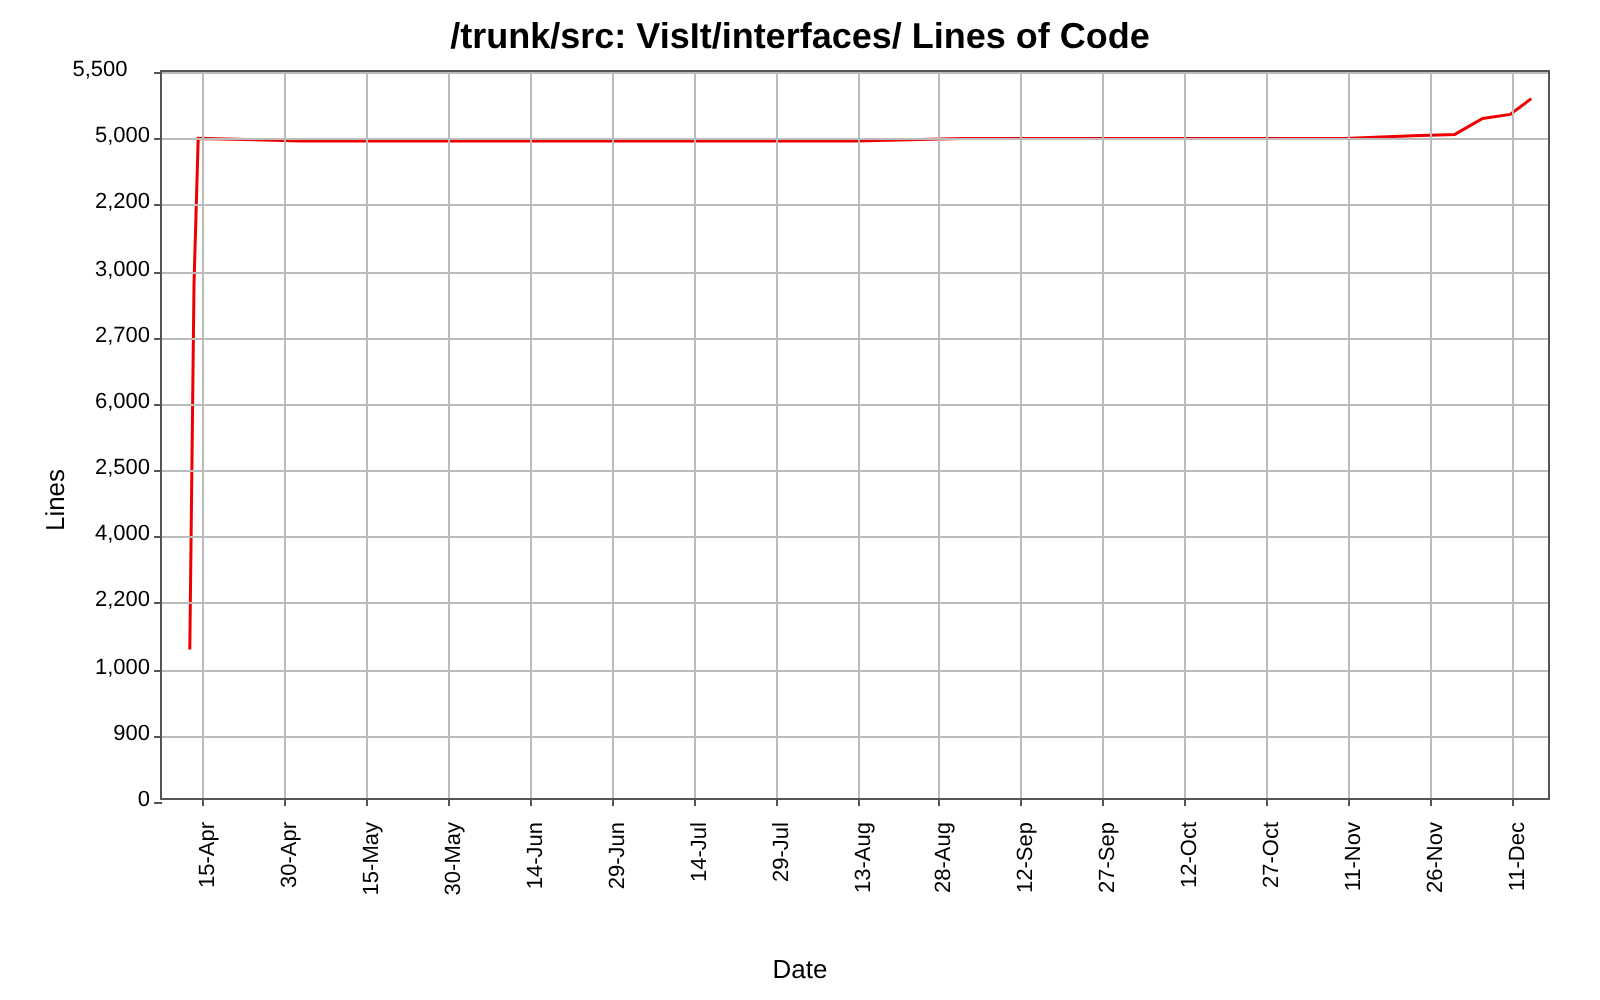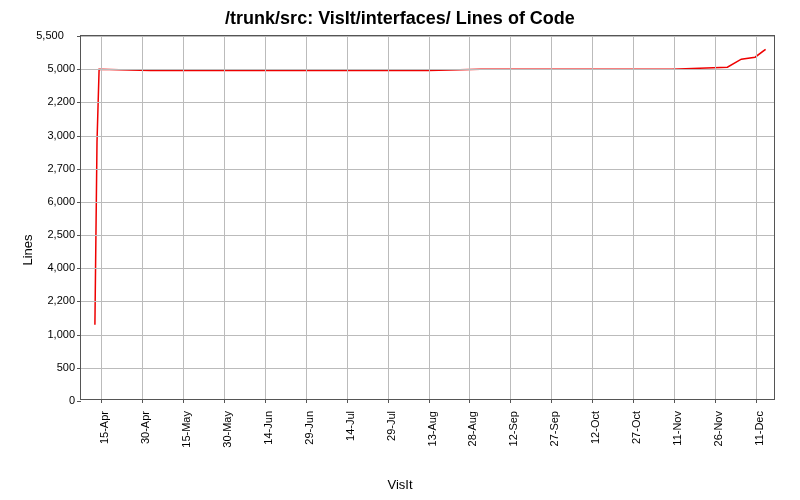--- a/index.html
+++ b/index.html
@@ -109,21 +109,21 @@
       background: #555;
     }
   </style>
 </head>
 <body>
 
 <div class="chart-container">
   <div class="title">/trunk/src: VisIt/interfaces/ Lines of Code</div>
 
   <div class="y-axis-label">Lines</div>
-  <div class="x-axis-label">VisIt</div>
+  <div class="x-axis-label">Date</div>
 
   <div class="plot-area">
     <svg class="data-line" viewBox="0 0 695 365" preserveAspectRatio="none">
       <polyline id="series-line" fill="none" stroke="#ee0000" stroke-width="1.5" points="13.9,288.7 16.0,106.2 18.1,33.2 69.5,34.5 139.0,34.5 208.5,34.5 278.0,34.5 347.5,34.5 399.6,33.2 451.8,33.2 521.3,33.2 590.8,33.2 625.5,31.9 646.4,31.2 660.3,23.2 674.1,21.2 684.6,13.3"></polyline>
     </svg>
   <div class="tick-mark-y" style="top: 365px;"></div>
       <div class="gridline-h" style="top: 331.818px;"></div>
       <div class="tick-mark-y" style="top: 331.818px;"></div>
       <div class="gridline-h" style="top: 298.636px;"></div>
       <div class="tick-mark-y" style="top: 298.636px;"></div>
@@ -174,21 +174,21 @@
       <div class="gridline-v" style="left: 551.912px;"></div>
       <div class="tick-mark-x" style="left: 551.912px;"></div>
       <div class="gridline-v" style="left: 592.794px;"></div>
       <div class="tick-mark-x" style="left: 592.794px;"></div>
       <div class="gridline-v" style="left: 633.676px;"></div>
       <div class="tick-mark-x" style="left: 633.676px;"></div>
       <div class="gridline-v" style="left: 674.559px;"></div>
       <div class="tick-mark-x" style="left: 674.559px;"></div>
     </div>
 <div class="y-tick-label" style="top: 400px;">0</div>
-    <div class="y-tick-label" style="top: 366.818px;">500</div>
+    <div class="y-tick-label" style="top: 366.818px;">900</div>
     <div class="y-tick-label" style="top: 333.636px;">1,000</div>
     <div class="y-tick-label" style="top: 300.455px;">2,200</div>
     <div class="y-tick-label" style="top: 267.273px;">4,000</div>
     <div class="y-tick-label" style="top: 234.091px;">2,500</div>
     <div class="y-tick-label" style="top: 200.909px;">6,000</div>
     <div class="y-tick-label" style="top: 167.727px;">2,700</div>
     <div class="y-tick-label" style="top: 134.545px;">3,000</div>
     <div class="y-tick-label" style="top: 101.364px;">2,200</div>
     <div class="y-tick-label" style="top: 68.1818px;">5,000</div>
     <div class="y-tick-label" style="top: 35px; text-align: center;">5,500</div>

